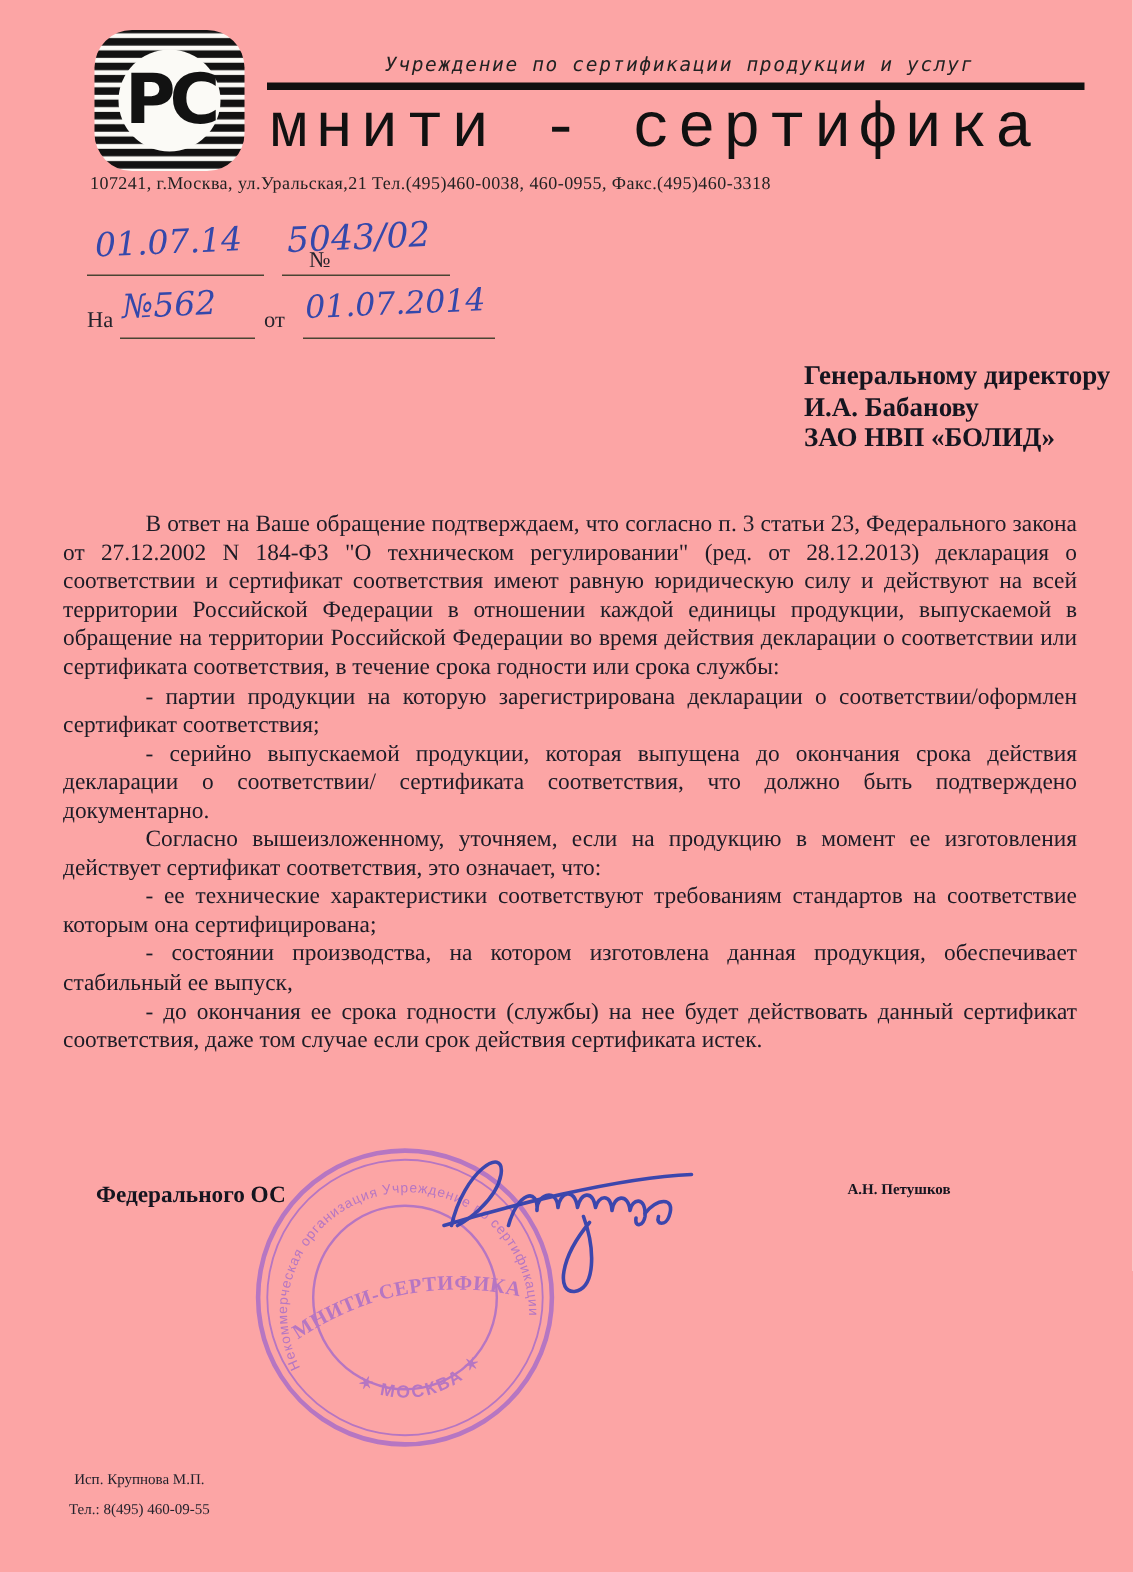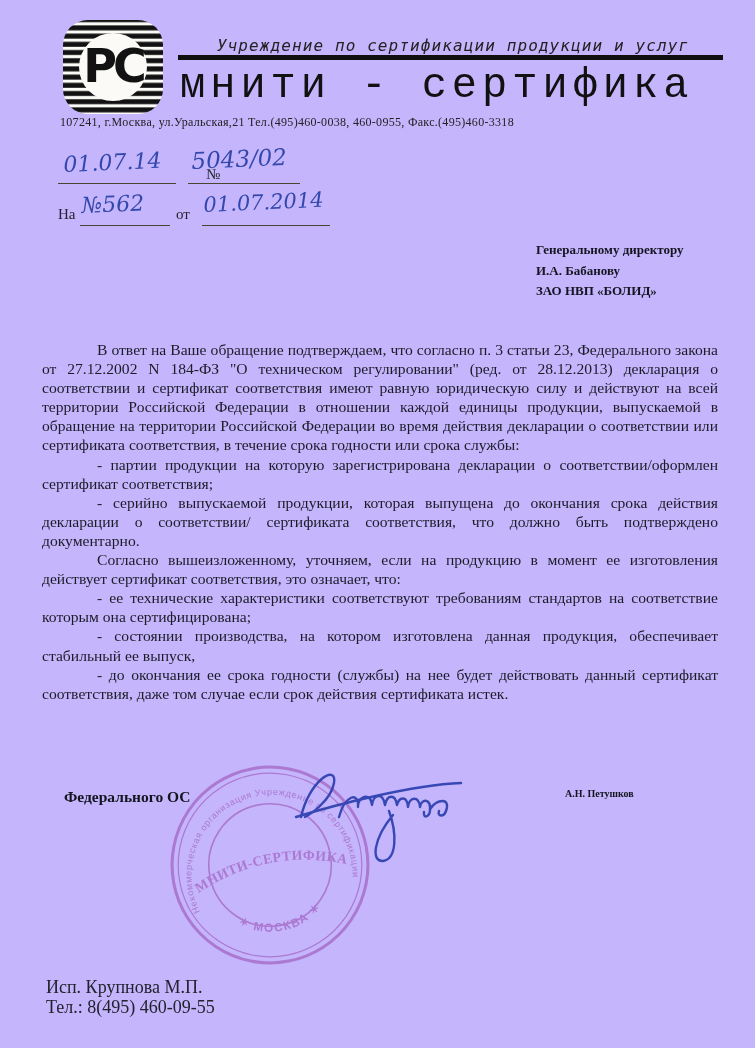--- a/index.html
+++ b/index.html
@@ -1,28 +1,28 @@
 <!DOCTYPE html>
 <html><head>
 <meta charset="utf-8">
 <style>
   * { margin:0; padding:0; box-sizing:border-box; }
   html,body { width:755px; }
   body { font-family:"Liberation Serif", serif; }
   .page {
     position:relative; width:755px; height:1048px;
-    background:#c4b5fd; overflow:hidden; color:#1e1e28;
+    background:#fca5a5; overflow:hidden; color:#1e1e28;
   }
 
   
   .logo { position:absolute; left:60px; top:16px; width:108px; height:104px; }
   .tagline {
     position:absolute; left:183px; top:36px; width:540px;
     font-family:"DejaVu Sans Mono", monospace; font-style:italic;
-    font-size:16px; letter-spacing:1.1px; text-align:center; color:#222;
+    font-size:13px; letter-spacing:1.1px; text-align:center; color:#222;
     white-space:nowrap;
   }
   .head-rule {
     position:absolute; left:178px; top:55px; width:545px; height:5px;
     background:#101010;
   }
   .org-name {
     position:absolute; left:180px; top:62px; width:545px;
     font-family:"Liberation Mono", monospace; font-weight:400;
     font-size:42px; letter-spacing:5px; text-align:left; color:#111;
@@ -51,21 +51,21 @@
   .blank-na      { left:80px;  top:196px; width:90px;  }
   .blank-ot      { left:202px; top:196px; width:128px; }
   .hand-date1 { font-size:22px; margin:-2px 0 0 6px; }
   .hand-num1  { font-size:23px; margin:-6px 0 0 4px; }
   .hand-na    { font-size:22px; margin:-3px 0 0 2px; }
   .hand-date2 { font-size:21px; margin:-3px 0 0 2px; }
 
   
   .recipient {
     position:absolute; left:536px; top:240px; width:210px;
-    font-weight:bold; font-size:13px; line-height:20.5px; color:#15151f;
+    font-weight:bold; font-size:18px; line-height:20.5px; color:#15151f;
   }
 
   
   .body-text {
     position:absolute; left:42px; top:340px; width:676px;
     font-size:15.6px; line-height:19.1px; text-align:justify; color:#1c1c26;
   }
   .body-text p { text-indent:55px; margin:0; }
 
   
@@ -81,21 +81,21 @@
   .signature-svg { position:absolute; left:293px; top:755px; width:175px; height:125px; opacity:0.92; }
 
   .stamp {
     position:absolute; left:168px; top:763px; width:204px; height:204px;
     opacity:0.82; transform:rotate(-11deg);
   }
 
   
   .footer {
     position:absolute; left:46px; top:977px;
-    font-size:18px; line-height:20px; color:#22222c;
+    font-size:10px; line-height:20px; color:#22222c;text-align:center;
   }
 </style>
 </head>
 <body>
 
 <div class="page">
 
   <div class="logo">
     <svg viewBox="0 0 108 104" width="108" height="104" aria-hidden="true">
       <defs>

